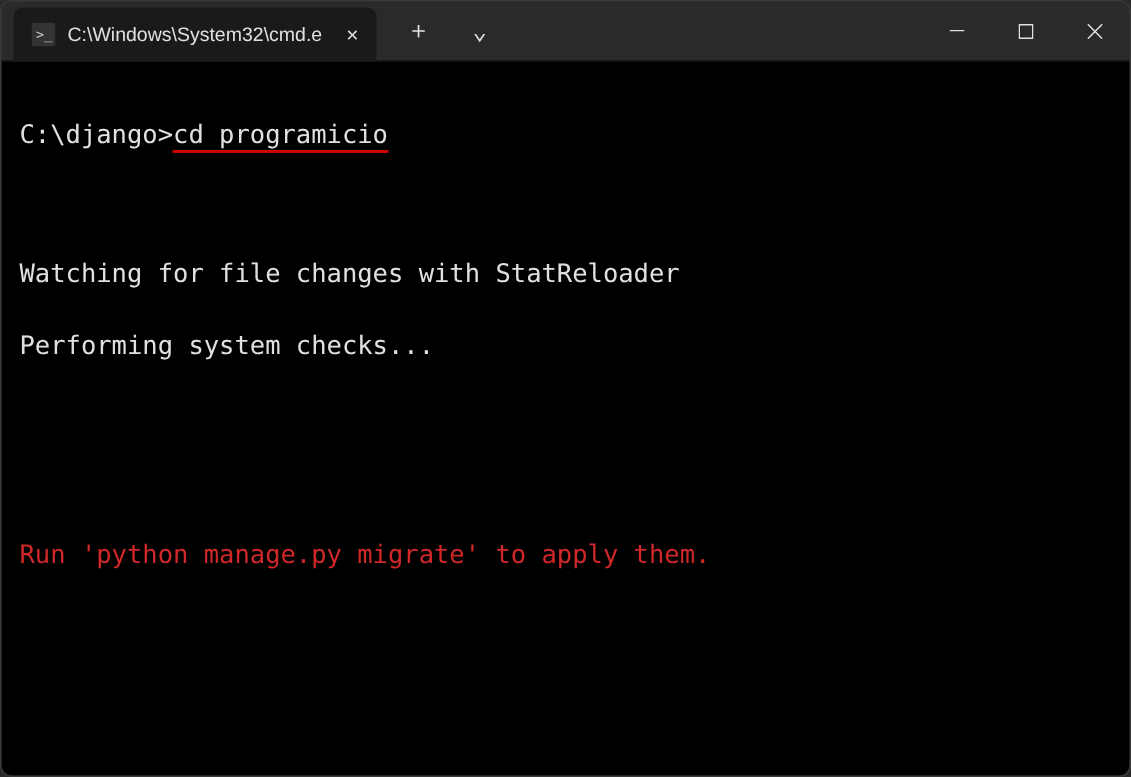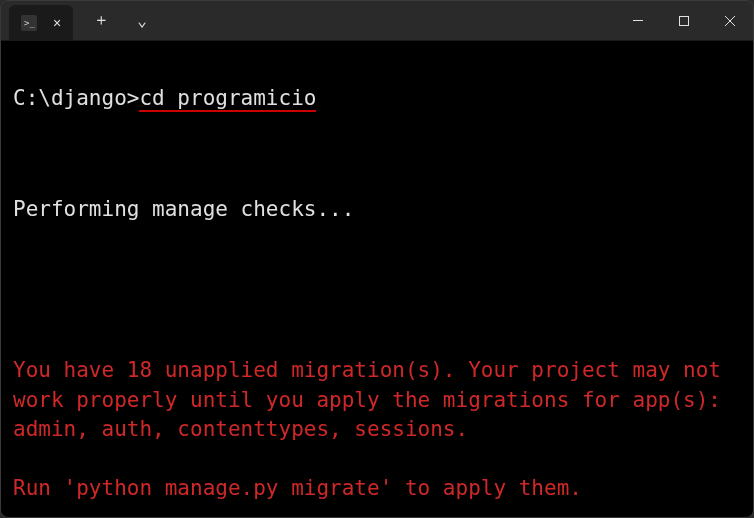--- a/index.html
+++ b/index.html
@@ -69,21 +69,21 @@
       display: flex;
       align-items: center;
       justify-content: center;
       color: #e0e0e0;
       cursor: pointer;
     }
     .terminal {
       background: #000;
       color: #e0e0e0;
       padding: 14px 12px;
-      font-size: 21px;
+      font-size: 17px;
       line-height: 1.4;
       height: calc(100% - 40px);
       overflow: hidden;
       font-family: Consolas, monospace;
       white-space: pre-wrap;
       word-break: break-all;
     }
     .line { display: block; }
     .underline { position: relative; }
     .underline::after {
@@ -100,20 +100,21 @@
 <body>
 
 <div class="titlebar">
   <div class="tab">
     <span class="tab-icon">
       <svg width="16" height="16" viewBox="0 0 16 16">
           <rect x="0" y="0" width="16" height="16" rx="2" fill="#333"></rect>
           <text x="3" y="11" font-size="9" fill="#ccc" font-family="monospace">&gt;_</text>
         </svg>
     </span>
+    <span>C:\Windows\System32\cmd.e</span>
     <span class="tab-close">×</span>
   </div>
   <div class="newtab">＋</div>
   <div class="dropdown">⌄</div>
   <div class="window-controls">
     <div class="win-btn">
       <svg width="10" height="1" viewBox="0 0 10 1">
           <rect width="10" height="1" fill="#e0e0e0"></rect>
         </svg>
     </div>
@@ -127,22 +128,22 @@
           <line x1="0" y1="0" x2="10" y2="10" stroke="#e0e0e0" stroke-width="1"></line>
           <line x1="10" y1="0" x2="0" y2="10" stroke="#e0e0e0" stroke-width="1"></line>
         </svg>
     </div>
   </div>
 </div>
 
 <div class="terminal">
 <span class="line"><span>C:\django&gt;</span><span class="underline">cd programicio</span></span>
 <div class="blank"></div>
-<span class="line">Performing manage checks...</span>
+<span class="line">Watching for file changes with StatReloader</span>
+<span class="line">Performing system checks...</span>
 <div class="blank"></div>
 <div class="blank"></div>
-<span class="line red">You have 18 unapplied migration(s). Your project may not work properly until you apply the migrations for app(s): admin, auth, contenttypes, sessions.</span>
 <span class="line red">Run 'python manage.py migrate' to apply them.</span>
 
 
 
 
 </div>
 
 </body></html>

